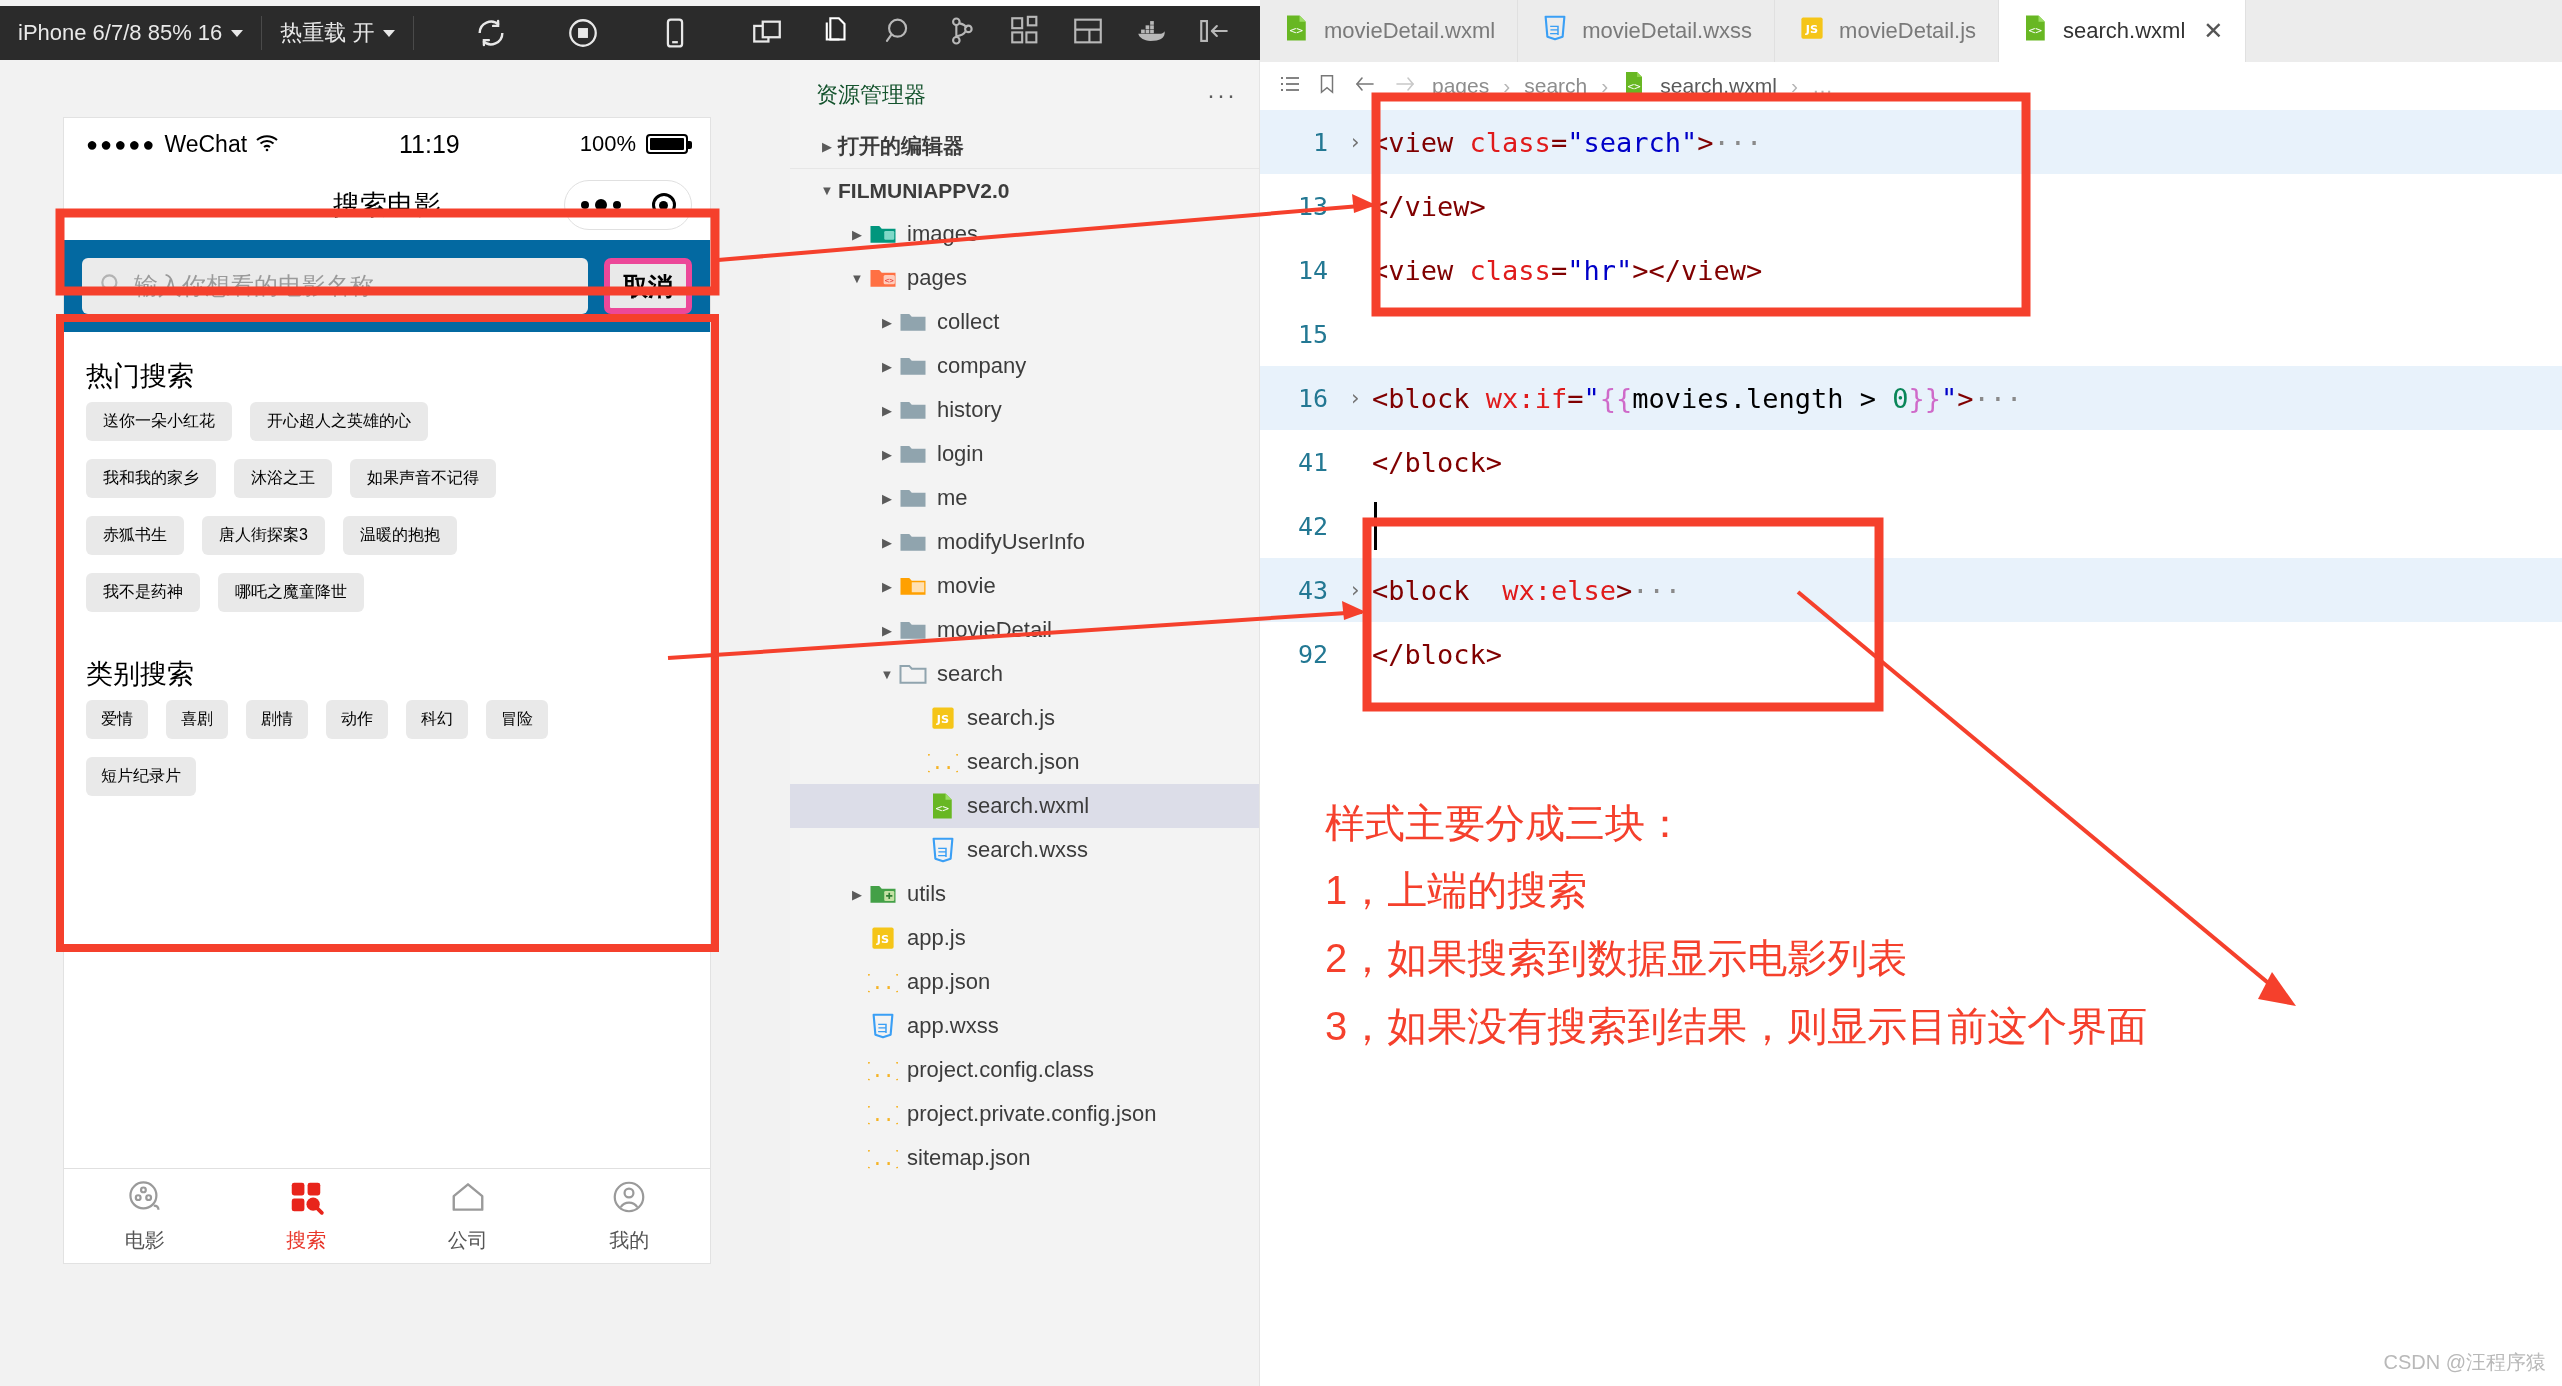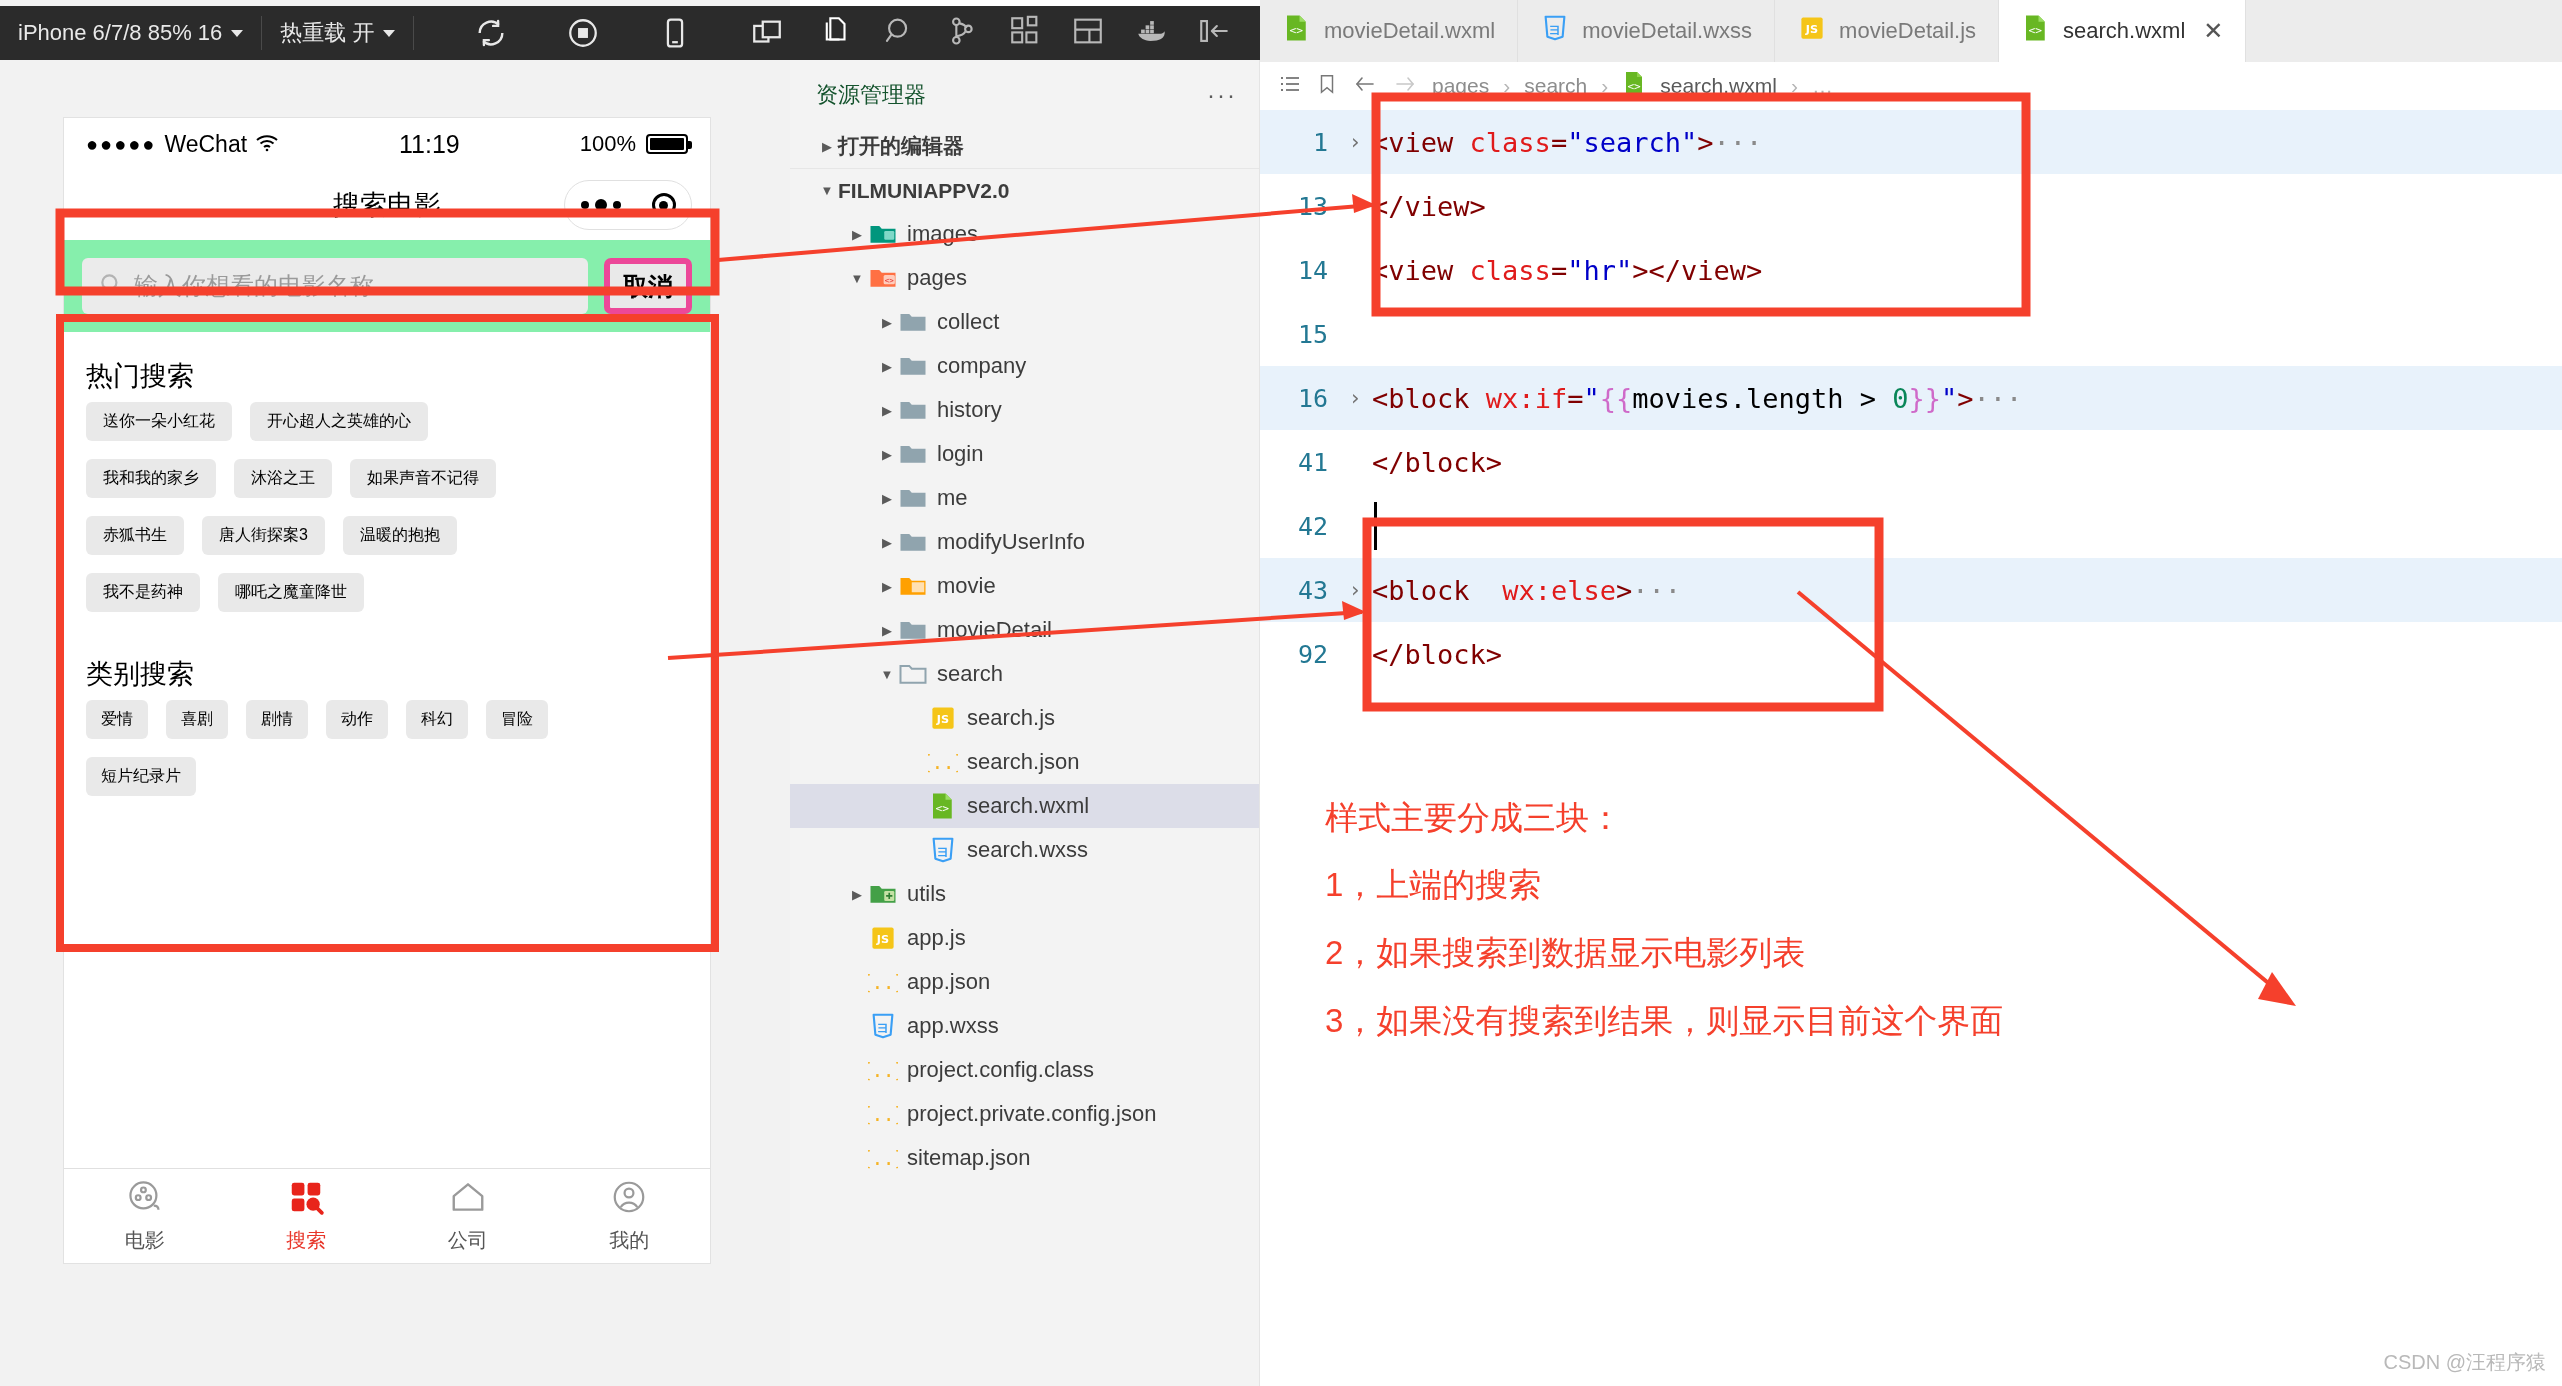--- a/index.html
+++ b/index.html
@@ -42,21 +42,21 @@
   #nav-title { font-size:27px; color:#000; }
   #capsule { position:absolute; right:18px; top:10px; width:128px; height:50px; border:1.5px solid #e0e0e0;
              border-radius:25px; display:flex; align-items:center; justify-content:space-around; background:#fff;}
   .cap-dots { display:flex; gap:6px; align-items:center;}
   .cap-dots span { width:8px; height:8px; background:#000; border-radius:50%; }
   .cap-dots span.big { width:12px; height:12px; }
   .cap-target { width:24px; height:24px; border:3.5px solid #000; border-radius:50%;
                 display:flex; align-items:center; justify-content:center;}
   .cap-target i { width:9px; height:9px; background:#000; border-radius:50%; display:block;}
 
-  #search-row { height:92px; display:flex; align-items:center; padding:0 18px; gap:16px; background:#86efac;}
+  #search-row { height:92px; display:flex; align-items:center; padding:0 18px; gap:16px; background:#0369a1;}
   #search-input-wrap { flex:1; height:56px; background:#ebebeb; border-radius:6px; display:flex; align-items:center; padding:0 16px; gap:10px;}
   #search-placeholder { color:#9a9a9a; font-size:24px; }
   #cancel-btn { width:88px; height:56px; background:#e9e9e9; border:6px solid #ec4899; border-radius:7px;
                 display:flex; align-items:center; justify-content:center; font-size:25px; font-weight:bold; color:#000;}
 
   #sections { padding:0 0 0 0; }
   .sec-title { font-size:27px; color:#000; padding:26px 0 8px 22px; }
   .tag-rows { padding:0 22px; }
   .tag-row { display:flex; gap:18px; margin-bottom:18px; flex-wrap:nowrap; }
   .tag { background:#e9e9e9; border-radius:6px; padding:9px 17px; font-size:16px; color:#000; white-space:nowrap;}
@@ -104,21 +104,21 @@
   .tagc { color:#800000; }
   .attr { color:#e01b1b; }
   .val  { color:#0000c8; }
   .braceP { color:#cf6ac9; }
   .num  { color:#098658; }
   .ell  { color:#8a8a8a; }
   .cursor { position:absolute; width:3px; background:#000; }
 
   
   #anno { position:absolute; left:0; top:0; width:2562px; height:1386px; pointer-events:none; }
-  .note { position:absolute; color:#f5402c; font-size:33px; line-height:1.42; white-space:nowrap; }
+  .note { position:absolute; color:#f5402c; font-size:40px; line-height:1.42; white-space:nowrap; }
 
   #watermark { position:absolute; right:16px; bottom:10px; font-size:20px; color:#b9b9b9; }
 </style>
 </head>
 <body>
 
 <div id="root">
 
   <div id="sim-panel">
 

